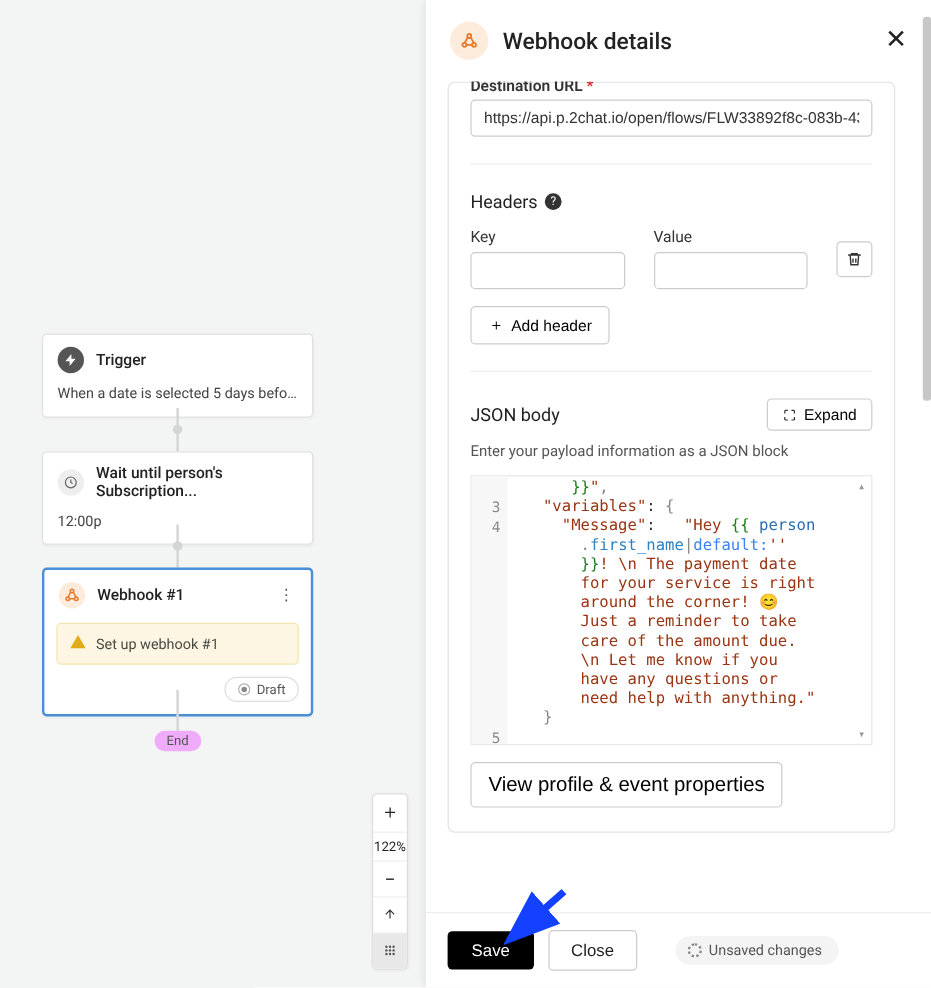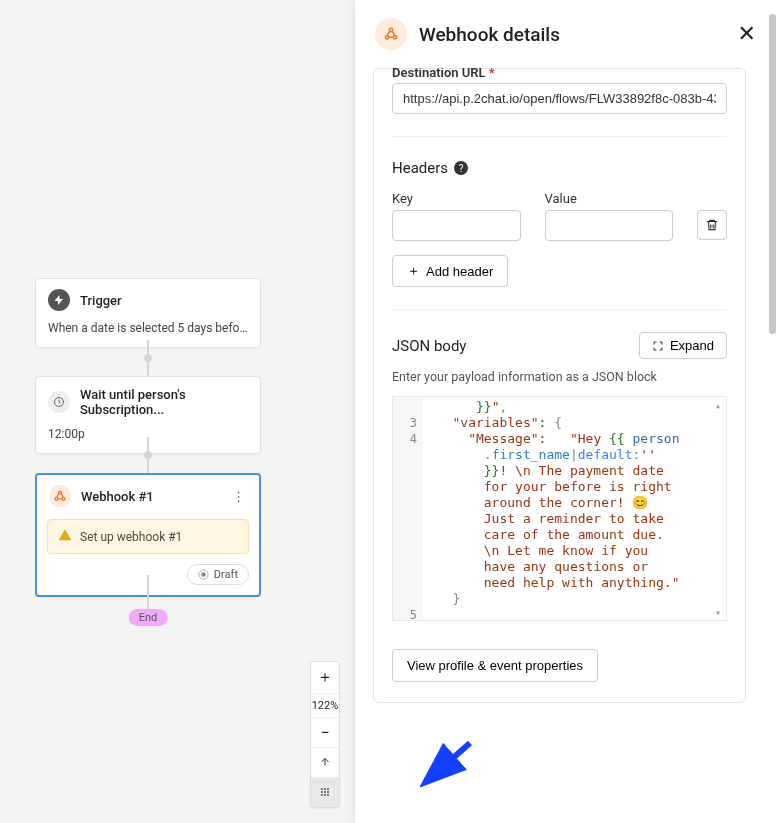--- a/index.html
+++ b/index.html
@@ -236,21 +236,21 @@
     .help-dot {
       width: 14px; height: 14px;
       background: #333;
       color: #fff;
       border-radius: 50%;
       font-size: 10px;
       display: inline-flex;
       align-items: center;
       justify-content: center;
     }
-    .hv-row { display: flex; gap: 24px; margin-top: 14px; align-items: flex-end; }
+    .hv-row { display: flex; gap: 24px; margin-top: 14px; align-items: center; }
     .hv-col { flex: 1; }
     .hv-label { font-size: 13px; color: #333; margin-bottom: 4px; display: block; }
     .hv-input {
       width: 100%;
       border: 1px solid #ccc;
       border-radius: 4px;
       padding: 7px 8px;
       font-size: 13px;
     }
     .trash-btn {
@@ -334,26 +334,26 @@
       width: 12px;
       height: 12px;
       color: #999;
       display: flex;
       align-items: center;
       justify-content: center;
       cursor: pointer;
       font-size: 10px;
     }
     .view-btn {
-      margin-top: 28px;
+      margin-top: 14px;
       border: 1px solid #ccc;
       background: #fff;
       border-radius: 4px;
       padding: 8px 14px;
-      font-size: 13px;
+      font-size: 17px;
       cursor: pointer;
     }
     .panel-footer {
       border-top: 1px solid #eee;
       padding: 14px 18px;
       display: flex;
       align-items: center;
       gap: 12px;
     }
     .btn-save {
@@ -572,39 +572,47 @@
             <div>&nbsp;</div>
             <div>&nbsp;</div>
             <div>&nbsp;</div>
             <div>5</div>
           </div>
         <div class="code-area" id="code-area">      <span class="tok-brace">}}</span><span class="tok-str">"</span><span class="tok-punc">,</span>
    <span class="tok-str">"variables"</span>: <span class="tok-punc">{</span>
      <span class="tok-str">"Message"</span>:   <span class="tok-str">"Hey </span><span class="tok-brace">{{</span> <span class="tok-var">person</span>
        <span class="tok-punc">.</span><span class="tok-fn">first_name</span><span class="tok-punc">|</span><span class="tok-filter">default:</span><span class="tok-str">''</span>
        <span class="tok-brace">}}</span><span class="tok-str">! \n The payment date</span>
-       <span class="tok-str">for your before is right</span>
+       <span class="tok-str">for your service is right</span>
        <span class="tok-str">around the corner! 😊</span>
        <span class="tok-str">Just a reminder to take</span>
        <span class="tok-str">care of the amount due.</span>
        <span class="tok-str">\n Let me know if you</span>
        <span class="tok-str">have any questions or</span>
        <span class="tok-str">need help with anything."</span>
    <span class="tok-punc">}</span>
 </div>
         <div class="code-scroll-btn" style="top:2px">▴</div>
         <div class="code-scroll-btn" style="bottom:2px">▾</div>
       </div>
 
       <button class="view-btn">View profile &amp; event properties</button>
     </div>
   </div>
 
   <div class="panel-scroll-thumb"></div>
 
+  <div class="panel-footer">
+    <button class="btn-save">Save</button>
+    <button class="btn-close">Close</button>
+    <span class="unsaved-pill">
+      <span class="spinner-dotted"></span>
+      <span>Unsaved changes</span>
+    </span>
+  </div>
 </div>
 
 <svg class="arrow-annot" width="60" height="60">
   <defs>
     <marker id="ah" markerWidth="10" markerHeight="10" refX="6" refY="3" orient="auto">
       <path d="M0,0 L8,3 L0,6 Z" fill="#1440ff"></path>
     </marker>
   </defs>
   <line x1="50" y1="8" x2="8" y2="45" stroke="#1440ff" stroke-width="6" marker-end="url(#ah)"></line>
 </svg>

